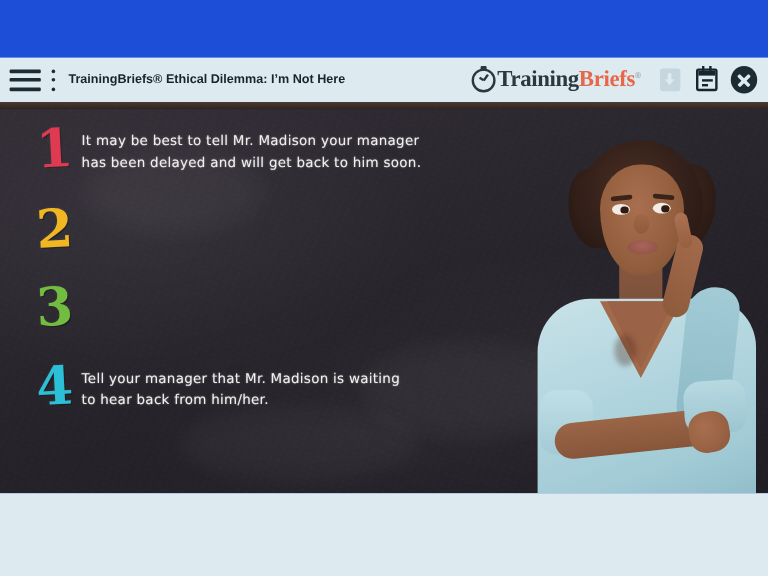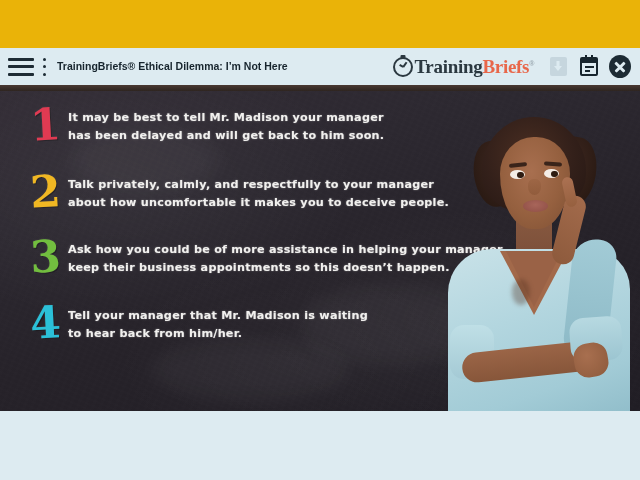--- a/index.html
+++ b/index.html
@@ -2,21 +2,21 @@
 <html><head>
 <meta charset="utf-8">
 <style>
   * { box-sizing: border-box; margin: 0; padding: 0; }
   html, body {
     width: 640px; height: 480px;
     font-family: "Liberation Sans", sans-serif;
     background: #ddebf1;
     overflow: hidden;
   }
-  #app { position: relative; width: 640px; height: 480px; background: #eab308; }
+  #app { position: relative; width: 640px; height: 480px; background: #1d4ed8; }
 
   
   .header {
     position: absolute; left: 0; top: 48px; width: 640px; height: 37px;
     background: #ddebf1;
     display: flex; align-items: center;
   }
   .hdr-left { display: flex; align-items: center; padding-left: 8px; }
   .hamburger { width: 26px; height: 18px; display: flex; flex-direction: column;
     justify-content: space-between; cursor: pointer; }
@@ -100,21 +100,20 @@
     line-height: 1; letter-spacing: -1px;
     transform: rotate(-3deg);
     text-shadow: 0 0 2px rgba(255,255,255,.12), 1px 1px 0 rgba(0,0,0,.35);
   }
   .txt {
     font-family: "DejaVu Sans", sans-serif;
     font-size: 11.2px; line-height: 1.62; color: #f1f0ee;
     letter-spacing: .25px; white-space: pre-line;
     text-shadow: 0 0 1.4px rgba(255,255,255,.45), 0 0 4px rgba(255,255,255,.1);
     padding-top: 6px;
-    font-weight: bold;
   }
   #row0 { left: 22px; top: 18px; }
   #row1 { left: 22px; top: 85px; }
   #row2 { left: 22px; top: 150px; }
   #row3 { left: 22px; top: 216px; }
   #row0 .num { color: #e03a52; }
   #row1 .num { color: #f0b723; }
   #row2 .num { color: #72bd3f; }
   #row3 .num { color: #2bc0d8; }
 
@@ -237,27 +236,23 @@
     <div class="smudge" style="left:150px;top:255px;width:200px;height:60px;"></div>
 
     <div class="list">
       <div class="row" id="row0">
         <div class="num" style="color: rgb(224, 58, 82);">1</div>
         <div class="txt">It may be best to tell Mr. Madison your manager
 has been delayed and will get back to him soon.</div>
       </div>
       <div class="row" id="row1">
         <div class="num" style="color: rgb(240, 183, 35);">2</div>
-        <div class="txt">Talk privately, calmly, and respectfully to your manager
-about how uncomfortable it makes you to deceive people.</div>
       </div>
       <div class="row" id="row2">
         <div class="num" style="color: rgb(114, 189, 63);">3</div>
-        <div class="txt">Ask how you could be of more assistance in helping your manager
-keep their business appointments so this doesn’t happen.</div>
       </div>
       <div class="row" id="row3">
         <div class="num" style="color: rgb(43, 192, 216);">4</div>
         <div class="txt">Tell your manager that Mr. Madison is waiting
 to hear back from him/her.</div>
       </div>
     </div>
 
     <div class="person">
       <div class="p-hair2"></div>

